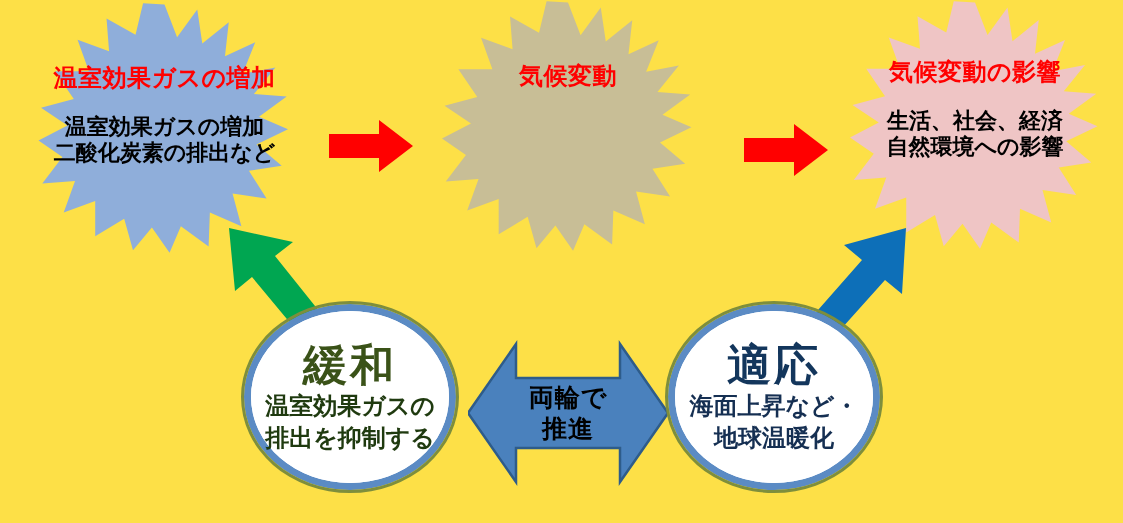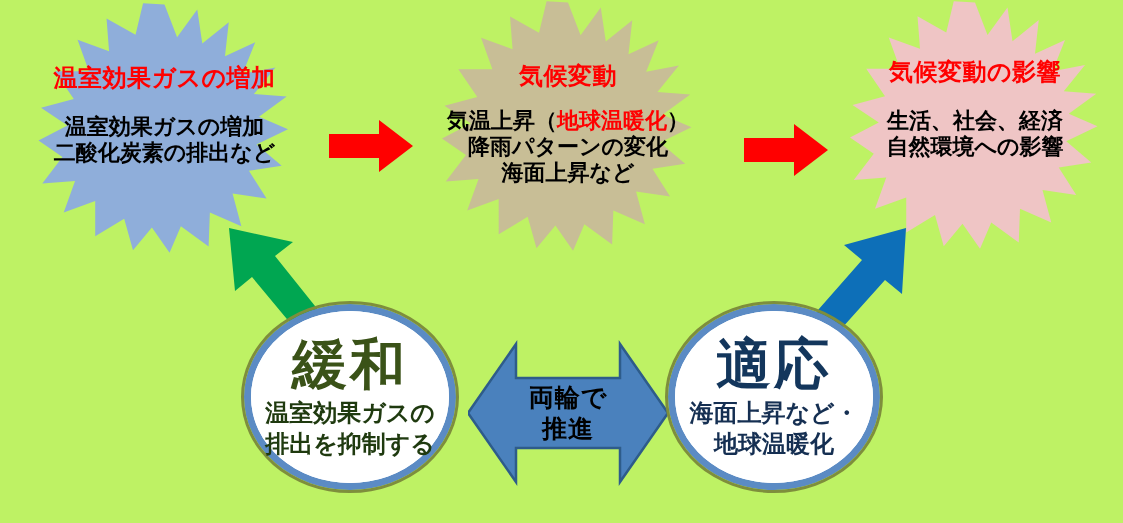--- a/index.html
+++ b/index.html
@@ -8,21 +8,21 @@
     padding: 0;
     background: #ffffff;
   }
   body {
     font-family: "DejaVu Sans", "Liberation Sans", sans-serif;
   }
   #stage {
     position: relative;
     width: 1123px;
     height: 523px;
-    background: #bef264;
+    background: #fde047;
     overflow: hidden;
   }
   .abs { position: absolute; }
 
   
   .burst {
     position: absolute;
     display: block;
   }
   .burst svg { display: block; }
@@ -78,21 +78,21 @@
     position: absolute;
     left: 0; top: 0; width: 100%; height: 100%;
     display: flex;
     flex-direction: column;
     align-items: center;
     justify-content: center;
     text-align: center;
     line-height: 1.12;
   }
   .circle-title {
-    font-size: 55px;
+    font-size: 44px;
     font-weight: bold;
     letter-spacing: 3px;
     margin-bottom: 2px;
   }
   .circle-sub {
     font-size: 24px;
     font-weight: bold;
     line-height: 1.3;
     white-space: nowrap;
   }
@@ -146,27 +146,20 @@
     </svg>
   </div>
 
   <div class="burst abs" style="left:423px; top:0px; width:290px; height:252px;">
     <svg width="290" height="252" viewBox="0 0 200 200" aria-hidden="true">
       <polygon points="100,2 110,28 126,6 130,33 151,16 148,43 172,32 162,57 188,52 171,73 197,75 175,91 198,101 173,113 193,130 167,134 181,156 154,152 161,178 136,167 135,194 113,178 104,199 90,179 75,197 68,172 45,186 45,158 20,167 29,142 3,144 19,123 0,110 23,98 2,84 28,77 13,55 40,55 31,30 56,39 54,13 77,26 83,1 100,2" fill="#C8BE96"></polygon>
     </svg>
     <div class="burst-text" style="top:62px;">
       <div class="burst-title">気候変動</div>
     </div>
-    <div class="burst-text" style="top:108px;">
-      <div class="burst-body">
-        <span>気温上昇（</span><span class="hl">地球温暖化</span><span>）</span>
-      </div>
-      <div class="burst-body">降雨パターンの変化</div>
-      <div class="burst-body">海面上昇など</div>
-    </div>
   </div>
 
   <div class="red-arrow abs" style="left:744px; top:122px; width:84px; height:56px;">
     <svg width="84" height="56" viewBox="0 0 84 56" aria-hidden="true">
       <polygon points="0,16 50,16 50,2 84,28 50,54 50,40 0,40" fill="#FF0000"></polygon>
     </svg>
   </div>
 
   <div class="burst abs" style="left:831px; top:0px; width:288px; height:250px;">
     <svg width="288" height="250" viewBox="0 0 200 200" aria-hidden="true">

